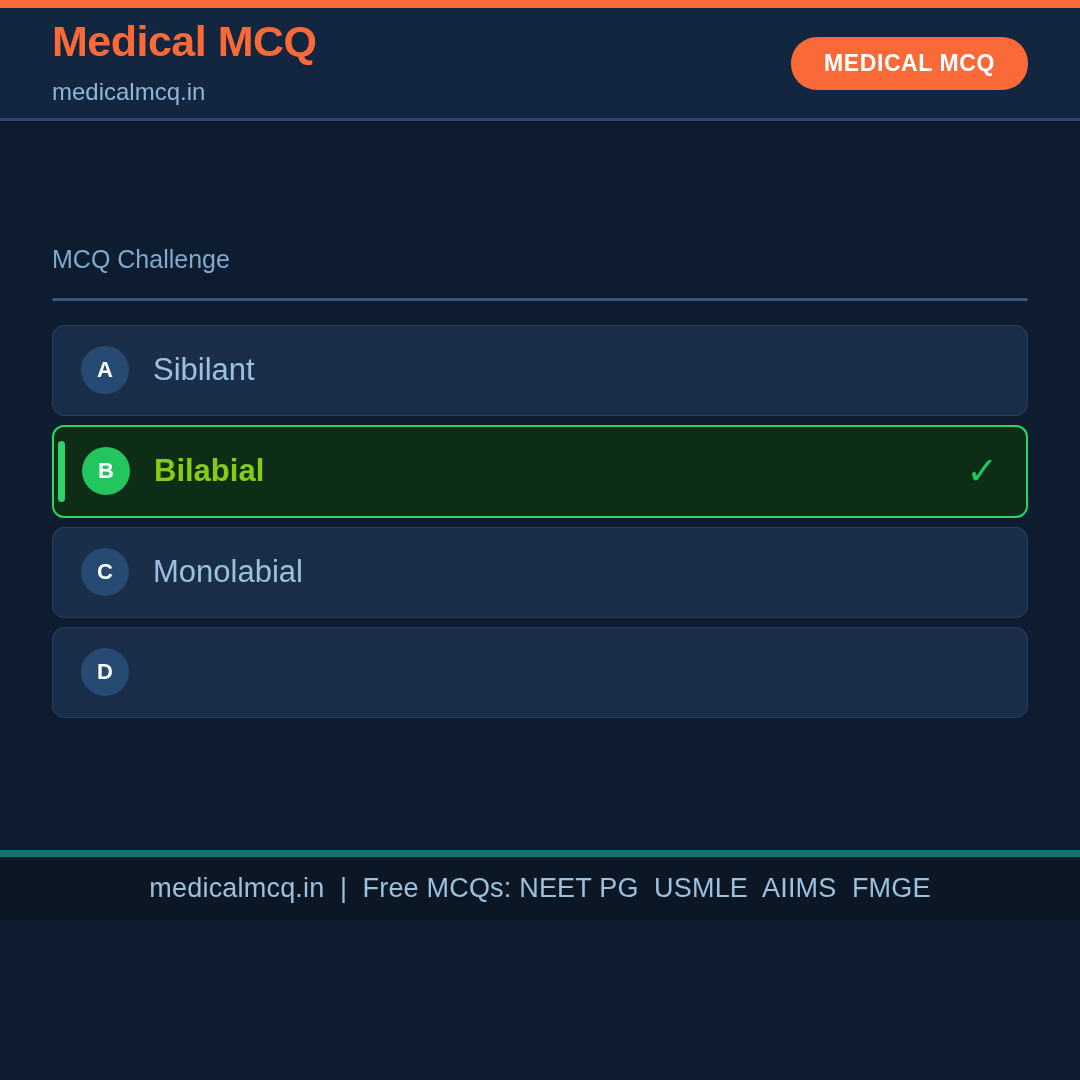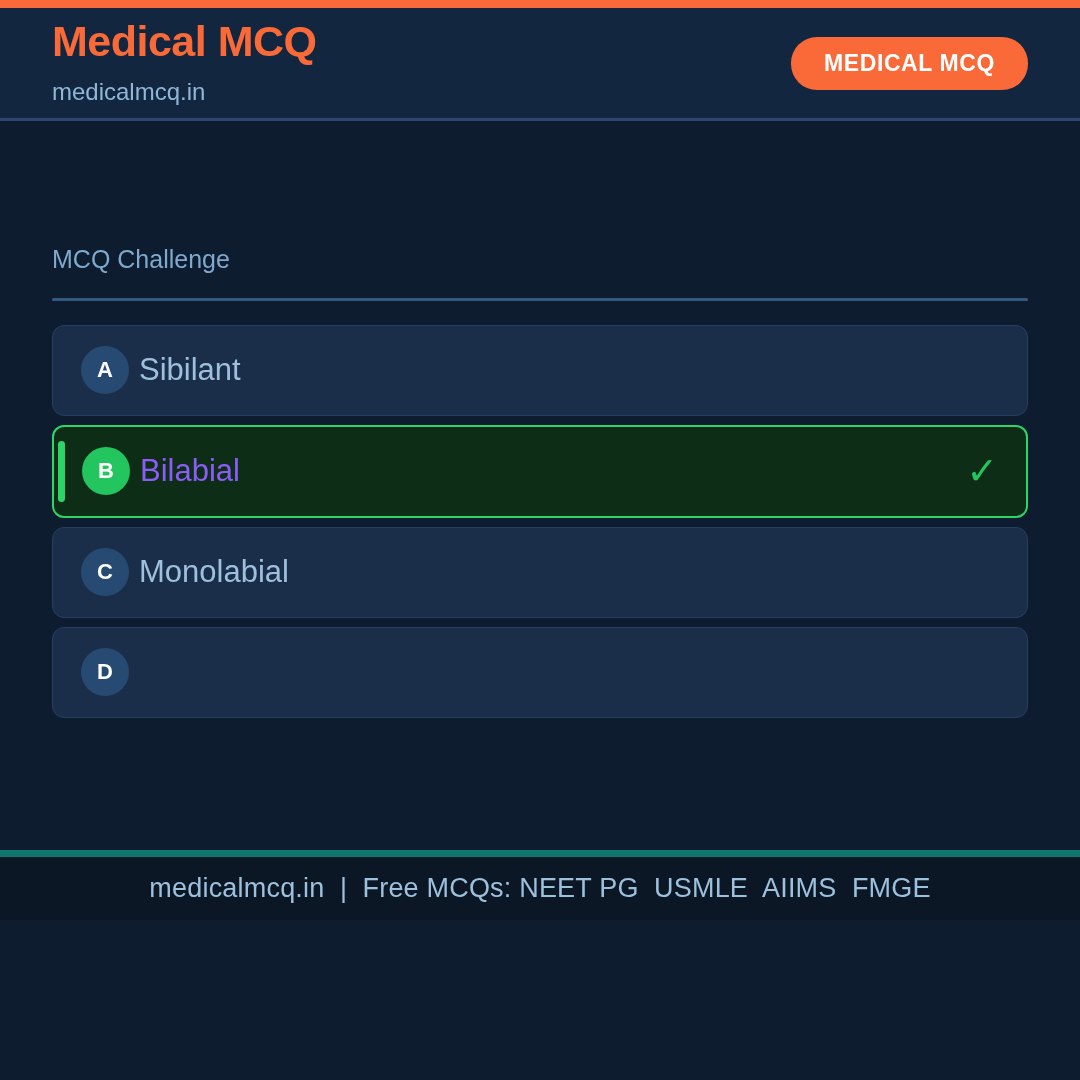--- a/index.html
+++ b/index.html
@@ -106,21 +106,21 @@
     width:48px; height:48px;
     border-radius:50%;
     background:#274a72;
     color:#ffffff;
     font-size:22px;
     font-weight:bold;
     display:flex; align-items:center; justify-content:center;
     flex:0 0 auto;
   }
   .option .label {
-    margin-left:10px;
+    margin-left:24px;
     color:#9dc0dd;
     font-size:31px;
     line-height:1.2;
     text-align:center;
   }
   .option .tick {
     margin-left:auto;
     color:#22c55e;
     font-size:38px;
     line-height:1;
@@ -128,21 +128,21 @@
   }
   .option .accent { display:none; }
 
   
   .option.correct {
     background:#0d2d16;
     border:2px solid #2fd468;
     height:93px;
   }
   .option.correct .badge { background:#22c55e; }
-  .option.correct .label { color:#8b5cf6; }
+  .option.correct .label { color:#84cc16;font-weight:bold; }
   .option.correct .tick { visibility:visible; }
   .option.correct .accent {
     display:block;
     position:absolute;
     left:4px; top:14px; bottom:14px;
     width:7px;
     border-radius:4px;
     background:#2fd468;
   }
 

